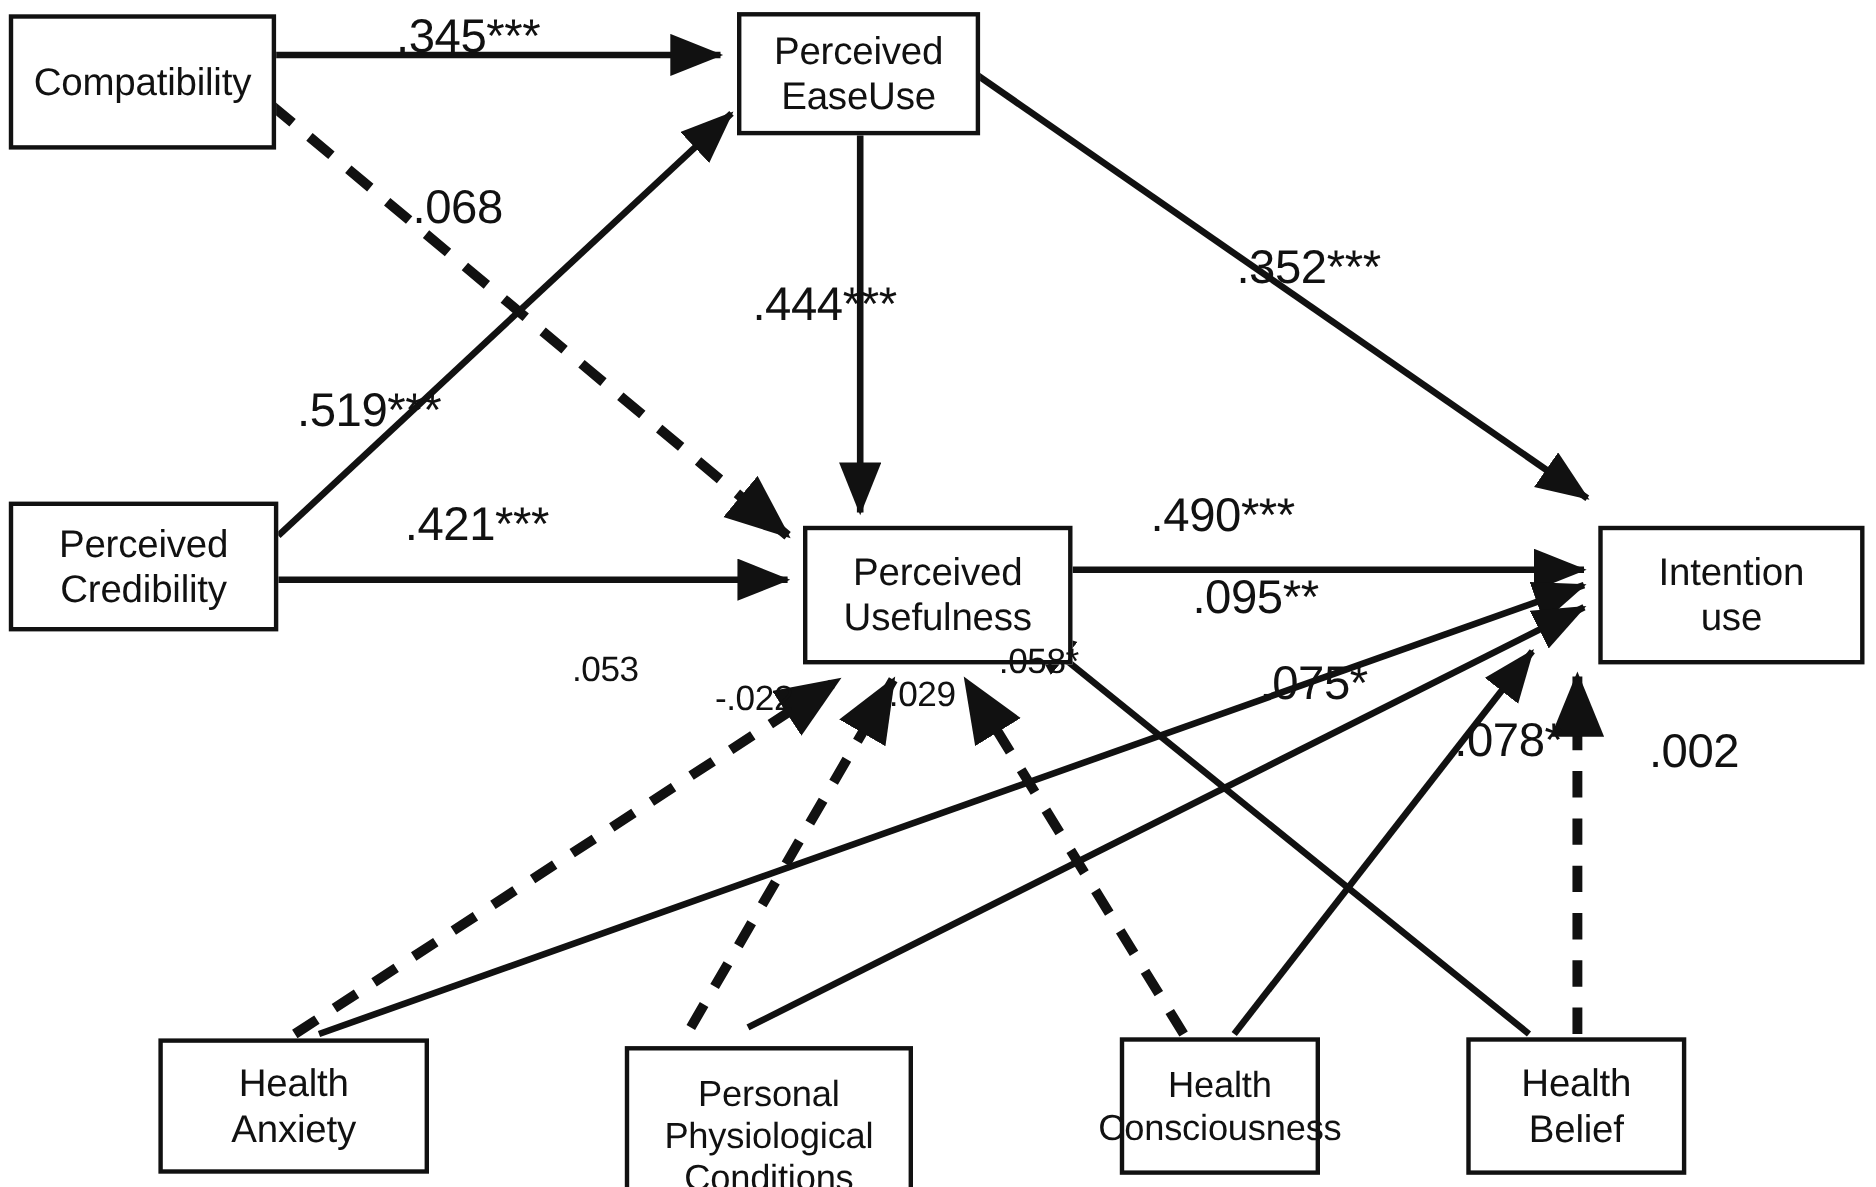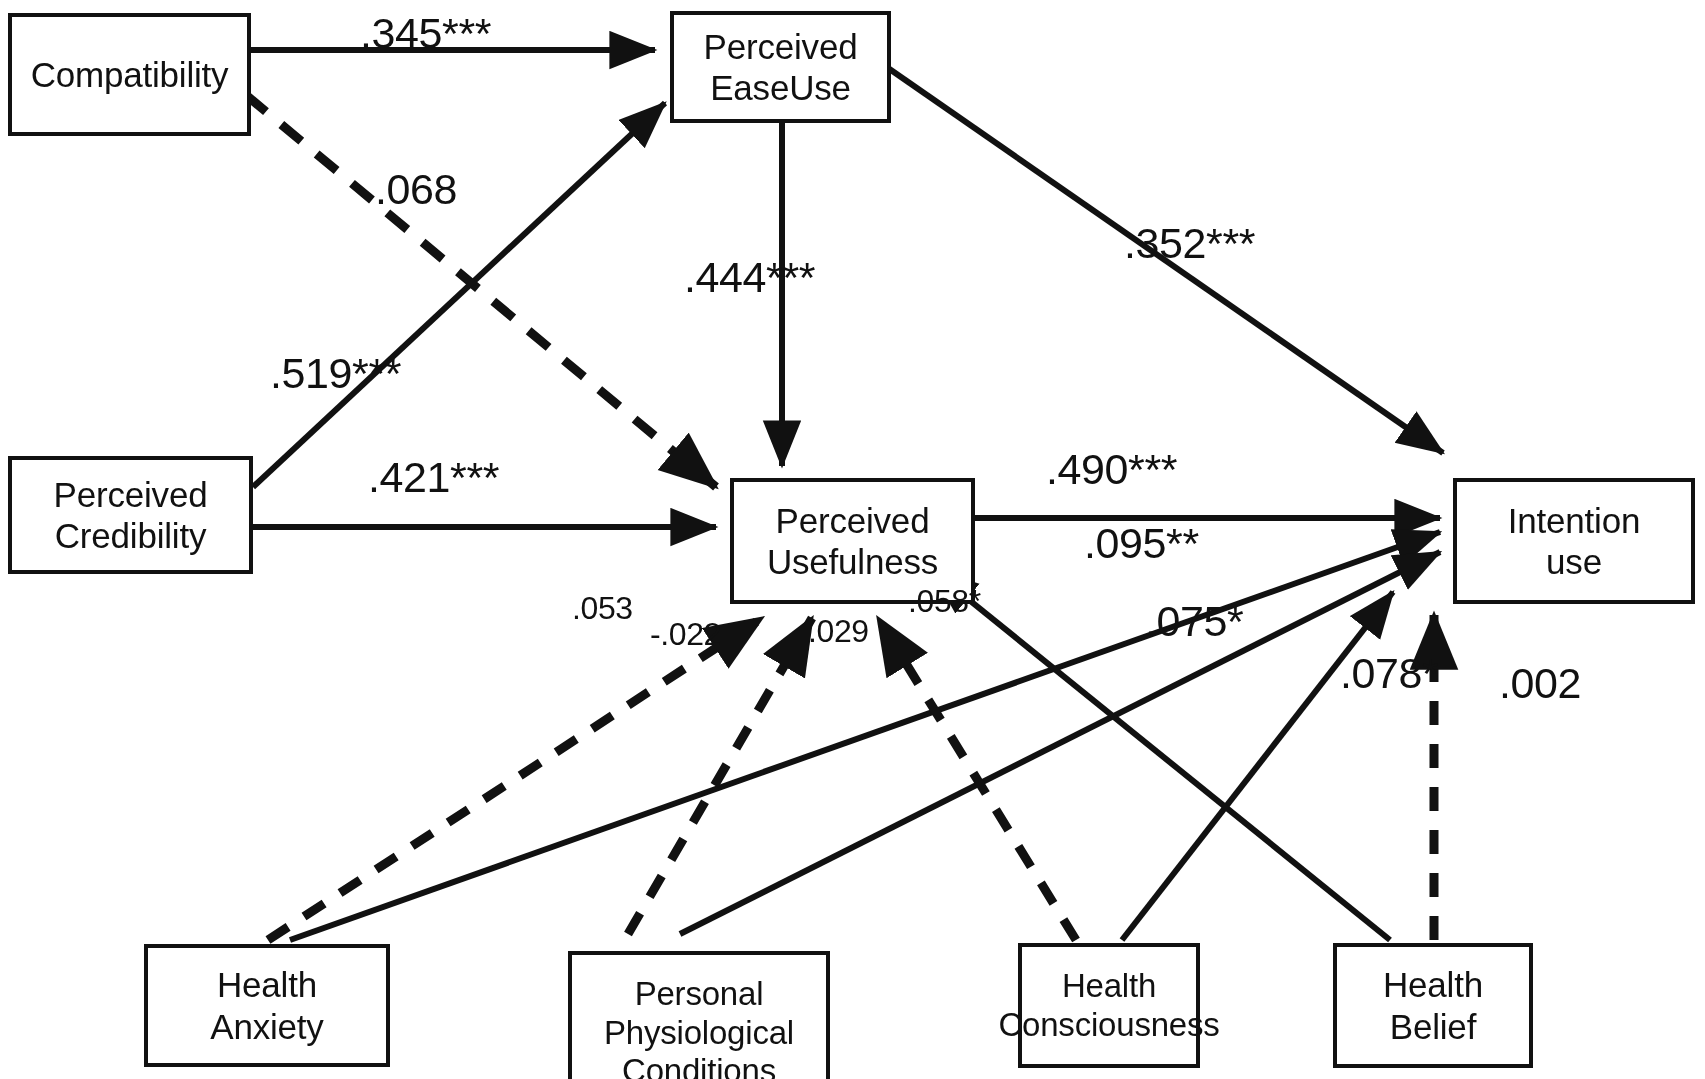--- a/index.html
+++ b/index.html
@@ -158,29 +158,29 @@
   <div class="edge-label" style="left:270px; top:312px;margin-top:40px;">.519***</div>
 
   <div class="edge-label" style="left:368px; top:456px;">.421***</div>
 
   <div class="edge-label" style="left:684px; top:256px;">.444***</div>
 
   <div class="edge-label" style="left:1124px; top:222px;">.352***</div>
 
   <div class="edge-label" style="left:1046px; top:448px;">.490***</div>
 
-  <div class="edge-label small" style="left:572px; top:592px;">.053</div>
+  <div class="edge-label small" style="left:520px; top:592px;">.053</div>
 
   <div class="edge-label" style="left:1084px; top:522px;">.095**</div>
 
   <div class="edge-label small" style="left:650px; top:618px;">-.022</div>
 
   <div class="edge-label" style="left:1145px; top:600px;">.075*</div>
 
   <div class="edge-label small" style="left:808px; top:615px;text-align:right;">.029</div>
 
-  <div class="edge-label" style="left:1322px; top:652px;margin-left:18px;">.078*</div>
+  <div class="edge-label" style="left:1322px; top:652px;">.078*</div>
 
   <div class="edge-label small" style="left:908px; top:585px;">.058*</div>
 
   <div class="edge-label" style="left:1456px; top:662px;margin-left:43px;">.002</div>
 
 </div>
 
 </body></html>

